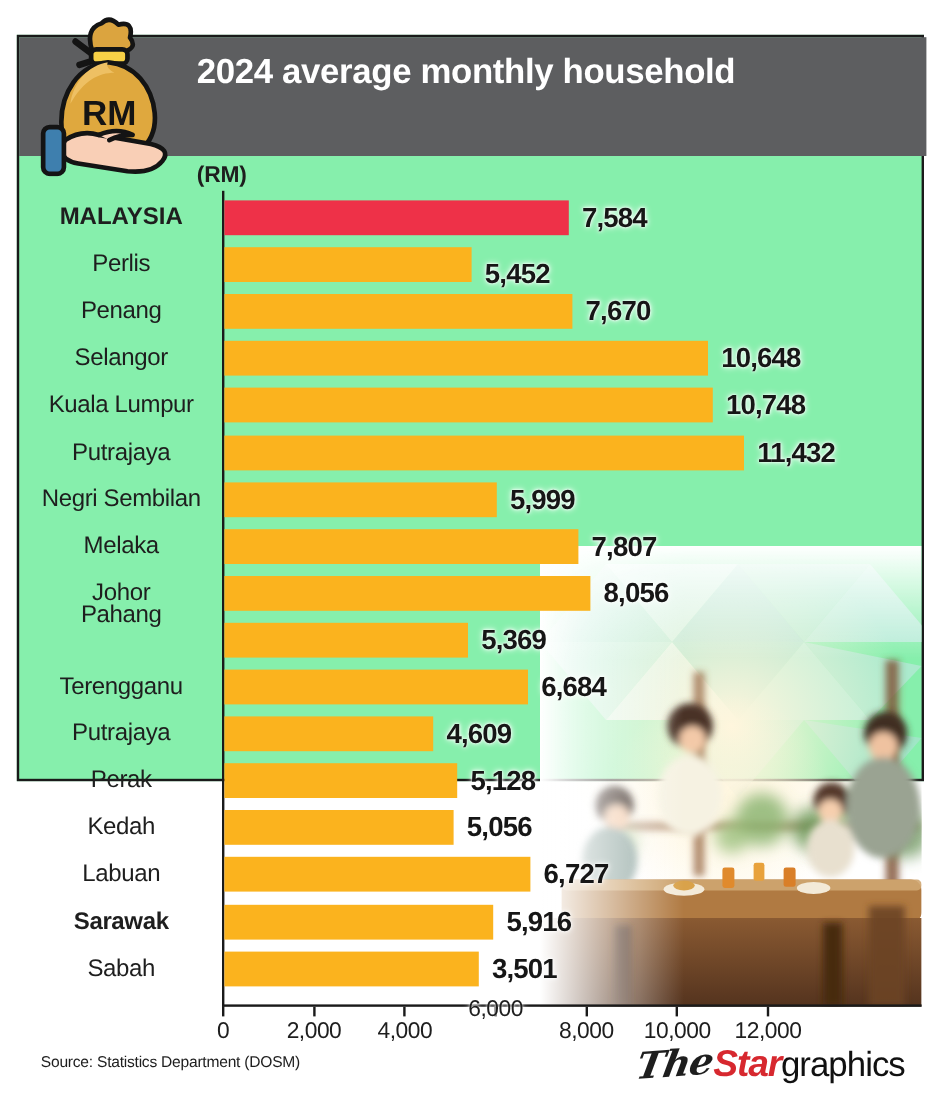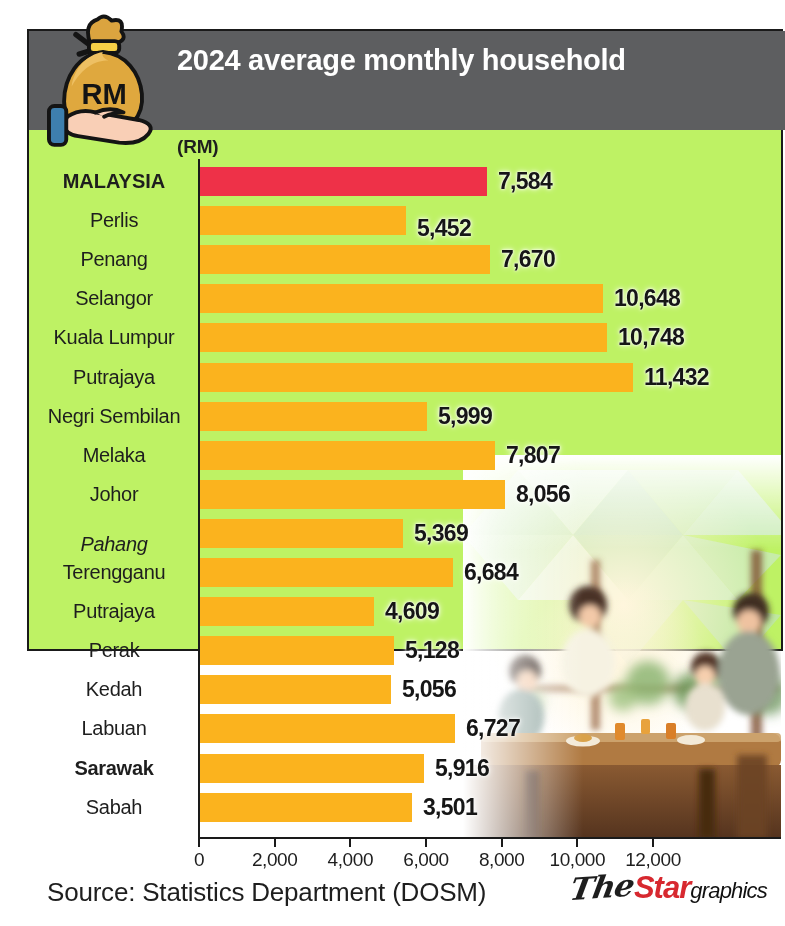--- a/index.html
+++ b/index.html
@@ -1,46 +1,46 @@
 <!DOCTYPE html>
 <html><head>
 <meta charset="utf-8">
 <style>
   html,body{margin:0;padding:0;background:#ffffff;}
   #stage{position:relative;width:785px;height:926px;background:#ffffff;overflow:hidden;
          font-family:"Liberation Sans", sans-serif;color:#1e1e1e;}
   
   #frame{position:absolute;left:14px;top:29px;width:756px;height:622px;
-         border:2px solid #1a1a1a;background:#bef264;box-sizing:border-box;margin-left:13px;}
+         border:2px solid #1a1a1a;background:#86efac;box-sizing:border-box;}
   #banner{position:absolute;left:0;top:0;width:756px;height:99px;background:#5d5e60;box-sizing:border-box;}
   #title{position:absolute;left:148px;top:12px;width:600px;
          font-size:29px;line-height:35px;font-weight:700;color:#ffffff;letter-spacing:-.3px;}
   #hand-icon{position:absolute;left:14px;top:-18px;width:120px;height:134px;}
   #unit-label{position:absolute;left:148px;top:105px;font-size:19px;font-weight:700;letter-spacing:-.2px;}
   
   #photo{position:absolute;left:434px;top:424px;width:318px;height:384px;overflow:hidden;}
   
   #plot{position:absolute;left:0;top:0;width:756px;height:882px;}
   .axis-line{position:absolute;background:#1a1a1a;}
   .row-label{position:absolute;width:150px;left:10px;text-align:center;
              font-size:20px;letter-spacing:-.3px;color:#1e1e1e;white-space:nowrap;}
   .row-label.hl{font-weight:700;letter-spacing:0;}
   .bar{position:absolute;height:29px;}
   .val{position:absolute;font-size:23px;font-weight:700;letter-spacing:-.7px;color:#161616;
        white-space:nowrap;text-shadow:0 0 6px #fff,0 0 3px #fff,0 0 1px #fff;}
   .tickmark{position:absolute;width:2px;height:8px;background:#1a1a1a;}
   .ticklabel{position:absolute;width:80px;text-align:center;font-size:19px;letter-spacing:-.4px;
              color:#1e1e1e;text-shadow:0 0 5px #fff,0 0 2px #fff;}
   
-  #source{position:absolute;left:18px;top:846px;font-size:26px;color:#1e1e1e;letter-spacing:-.2px;}
+  #source{position:absolute;left:18px;top:846px;font-size:13px;color:#1e1e1e;letter-spacing:-.2px;}
   #logo{position:absolute;right:14px;top:838px;white-space:nowrap;}
   #logo .the{font-family:"DejaVu Serif", serif;font-style:italic;font-weight:700;font-size:31px;
              display:inline-block;transform:skewX(-14deg) rotate(-4deg);letter-spacing:-1px;}
   #logo .star{font-style:italic;font-weight:900;font-size:31px;letter-spacing:-1px;margin-left:1px;}
-  #logo .graphics{font-size:22px;font-weight:400;color:#111;letter-spacing:-.8px;font-style:italic;}
+  #logo .graphics{font-size:29px;font-weight:400;color:#111;letter-spacing:-.8px;}
 </style>
 </head>
 <body>
 
 <div id="stage">
   <div id="frame">
 
     <div id="banner" style="background: rgb(93, 94, 96);">
       <div id="title">
         <div>2024 average monthly household</div>
@@ -190,21 +190,21 @@
           <div class="val" style="left: 615px; top: 332.5px;">11,432</div>
           <div class="row-label" style="top: 373.6px;">Negri Sembilan</div>
           <div class="bar" style="left: 171px; top: 370.6px; width: 227px; background: rgb(251, 179, 30);"></div>
           <div class="val" style="left: 409px; top: 371.6px;">5,999</div>
           <div class="row-label" style="top: 412.7px;">Melaka</div>
           <div class="bar" style="left: 171px; top: 409.7px; width: 295px; background: rgb(251, 179, 30);"></div>
           <div class="val" style="left: 477px; top: 410.7px;">7,807</div>
           <div class="row-label" style="top: 451.8px;">Johor</div>
           <div class="bar" style="left: 171px; top: 448.8px; width: 305px; background: rgb(251, 179, 30);"></div>
           <div class="val" style="left: 487px; top: 449.8px;">8,056</div>
-          <div class="row-label" style="top: 502px; font-style: italic;">Pahang</div>
+          <div class="row-label" style="top: 470px;">Pahang</div>
           <div class="bar" style="left: 171px; top: 487.9px; width: 203px; background: rgb(251, 179, 30);"></div>
           <div class="val" style="left: 385px; top: 488.9px;">5,369</div>
           <div class="row-label" style="top: 530px;">Terengganu</div>
           <div class="bar" style="left: 171px; top: 527px; width: 253px; background: rgb(251, 179, 30);"></div>
           <div class="val" style="left: 435px; top: 528px;">6,684</div>
           <div class="row-label" style="top: 569.1px;">Putrajaya</div>
           <div class="bar" style="left: 171px; top: 566.1px; width: 174px; background: rgb(251, 179, 30);"></div>
           <div class="val" style="left: 356px; top: 567.1px;">4,609</div>
           <div class="row-label" style="top: 608.2px;">Perak</div>
           <div class="bar" style="left: 171px; top: 605.2px; width: 194px; background: rgb(251, 179, 30);"></div>
@@ -223,21 +223,21 @@
           <div class="val" style="left: 394px; top: 762.6px;">3,501</div>
         </div>
       <div id="ticks">
           <div class="tickmark" style="left: 169px; top: 808px;"></div>
           <div class="ticklabel" style="left: 130px; top: 818px;">0</div>
           <div class="tickmark" style="left: 244.667px; top: 808px;"></div>
           <div class="ticklabel" style="left: 205.667px; top: 818px;">2,000</div>
           <div class="tickmark" style="left: 320.333px; top: 808px;"></div>
           <div class="ticklabel" style="left: 281.333px; top: 818px;">4,000</div>
           <div class="tickmark" style="left: 396px; top: 808px;"></div>
-          <div class="ticklabel" style="left: 357px; top: 818px;">6,000</div>
+          <div class="ticklabel" style="left: 357px; top: 800px;">6,000</div>
           <div class="tickmark" style="left: 471.667px; top: 808px;"></div>
           <div class="ticklabel" style="left: 432.667px; top: 818px;">8,000</div>
           <div class="tickmark" style="left: 547.333px; top: 808px;"></div>
           <div class="ticklabel" style="left: 508.333px; top: 818px;">10,000</div>
           <div class="tickmark" style="left: 623px; top: 808px;"></div>
           <div class="ticklabel" style="left: 584px; top: 818px;">12,000</div>
         </div>
     </div>
 
     <div id="source">Source: Statistics Department (DOSM)</div>

